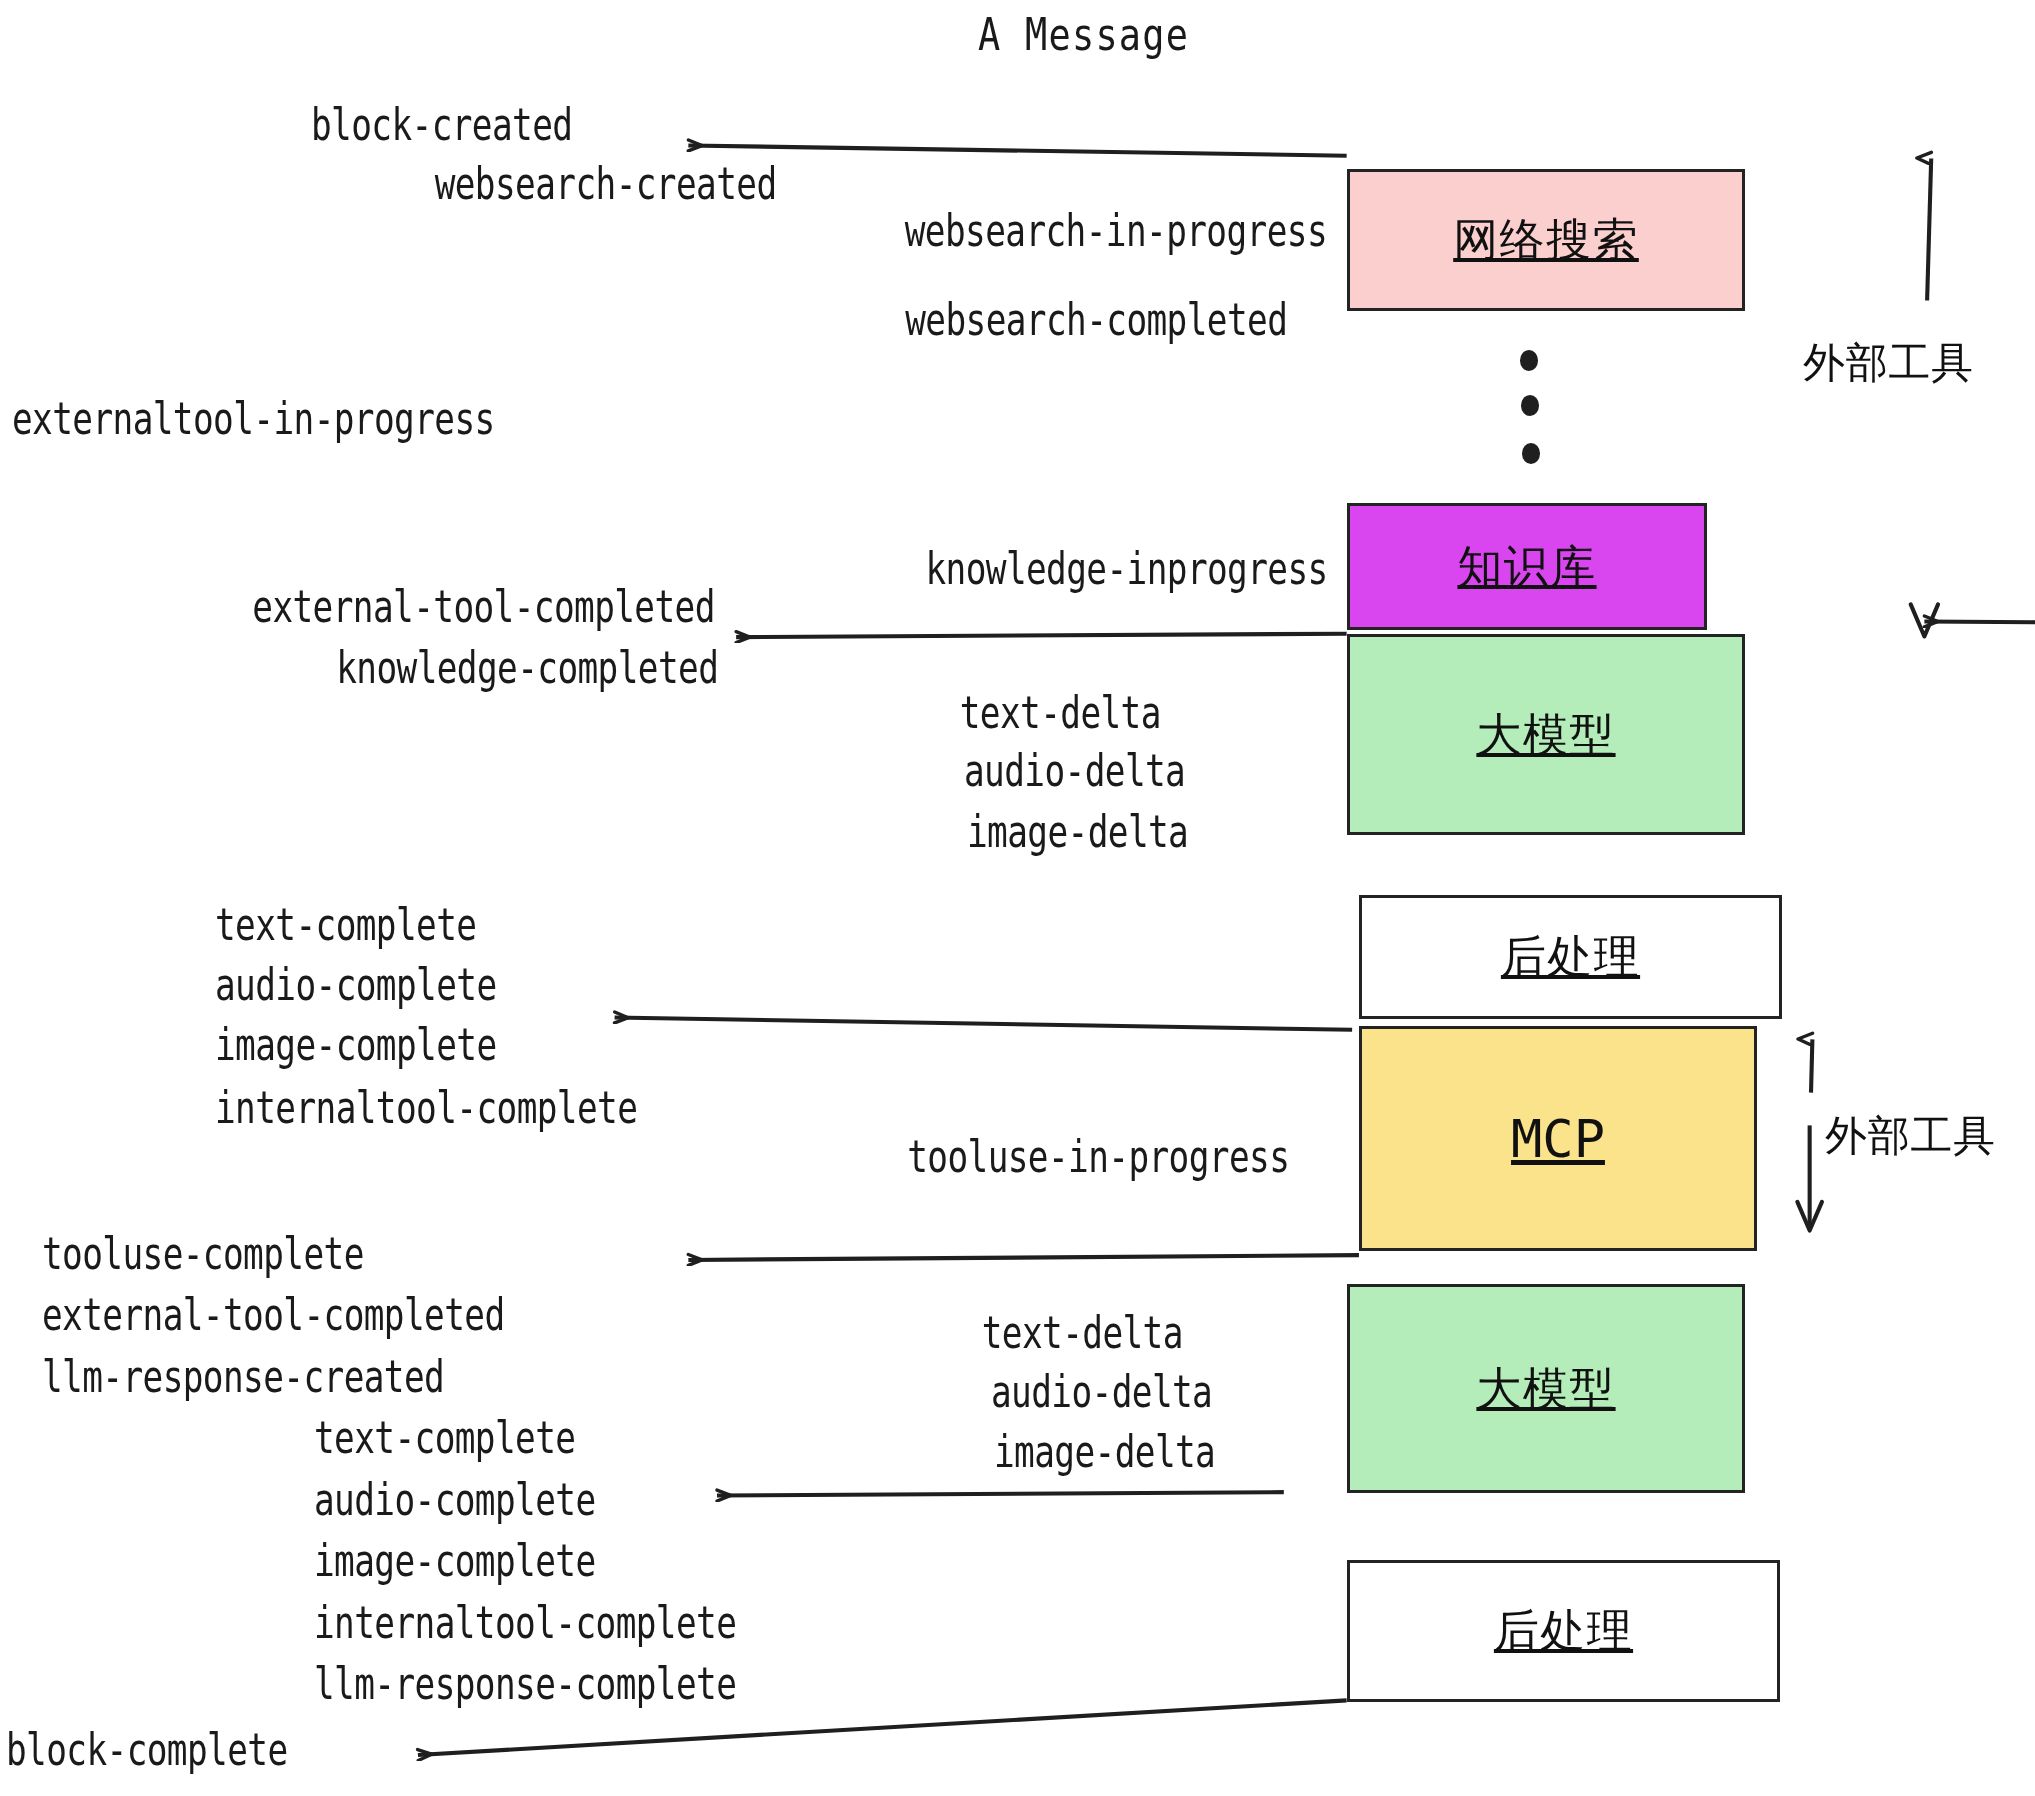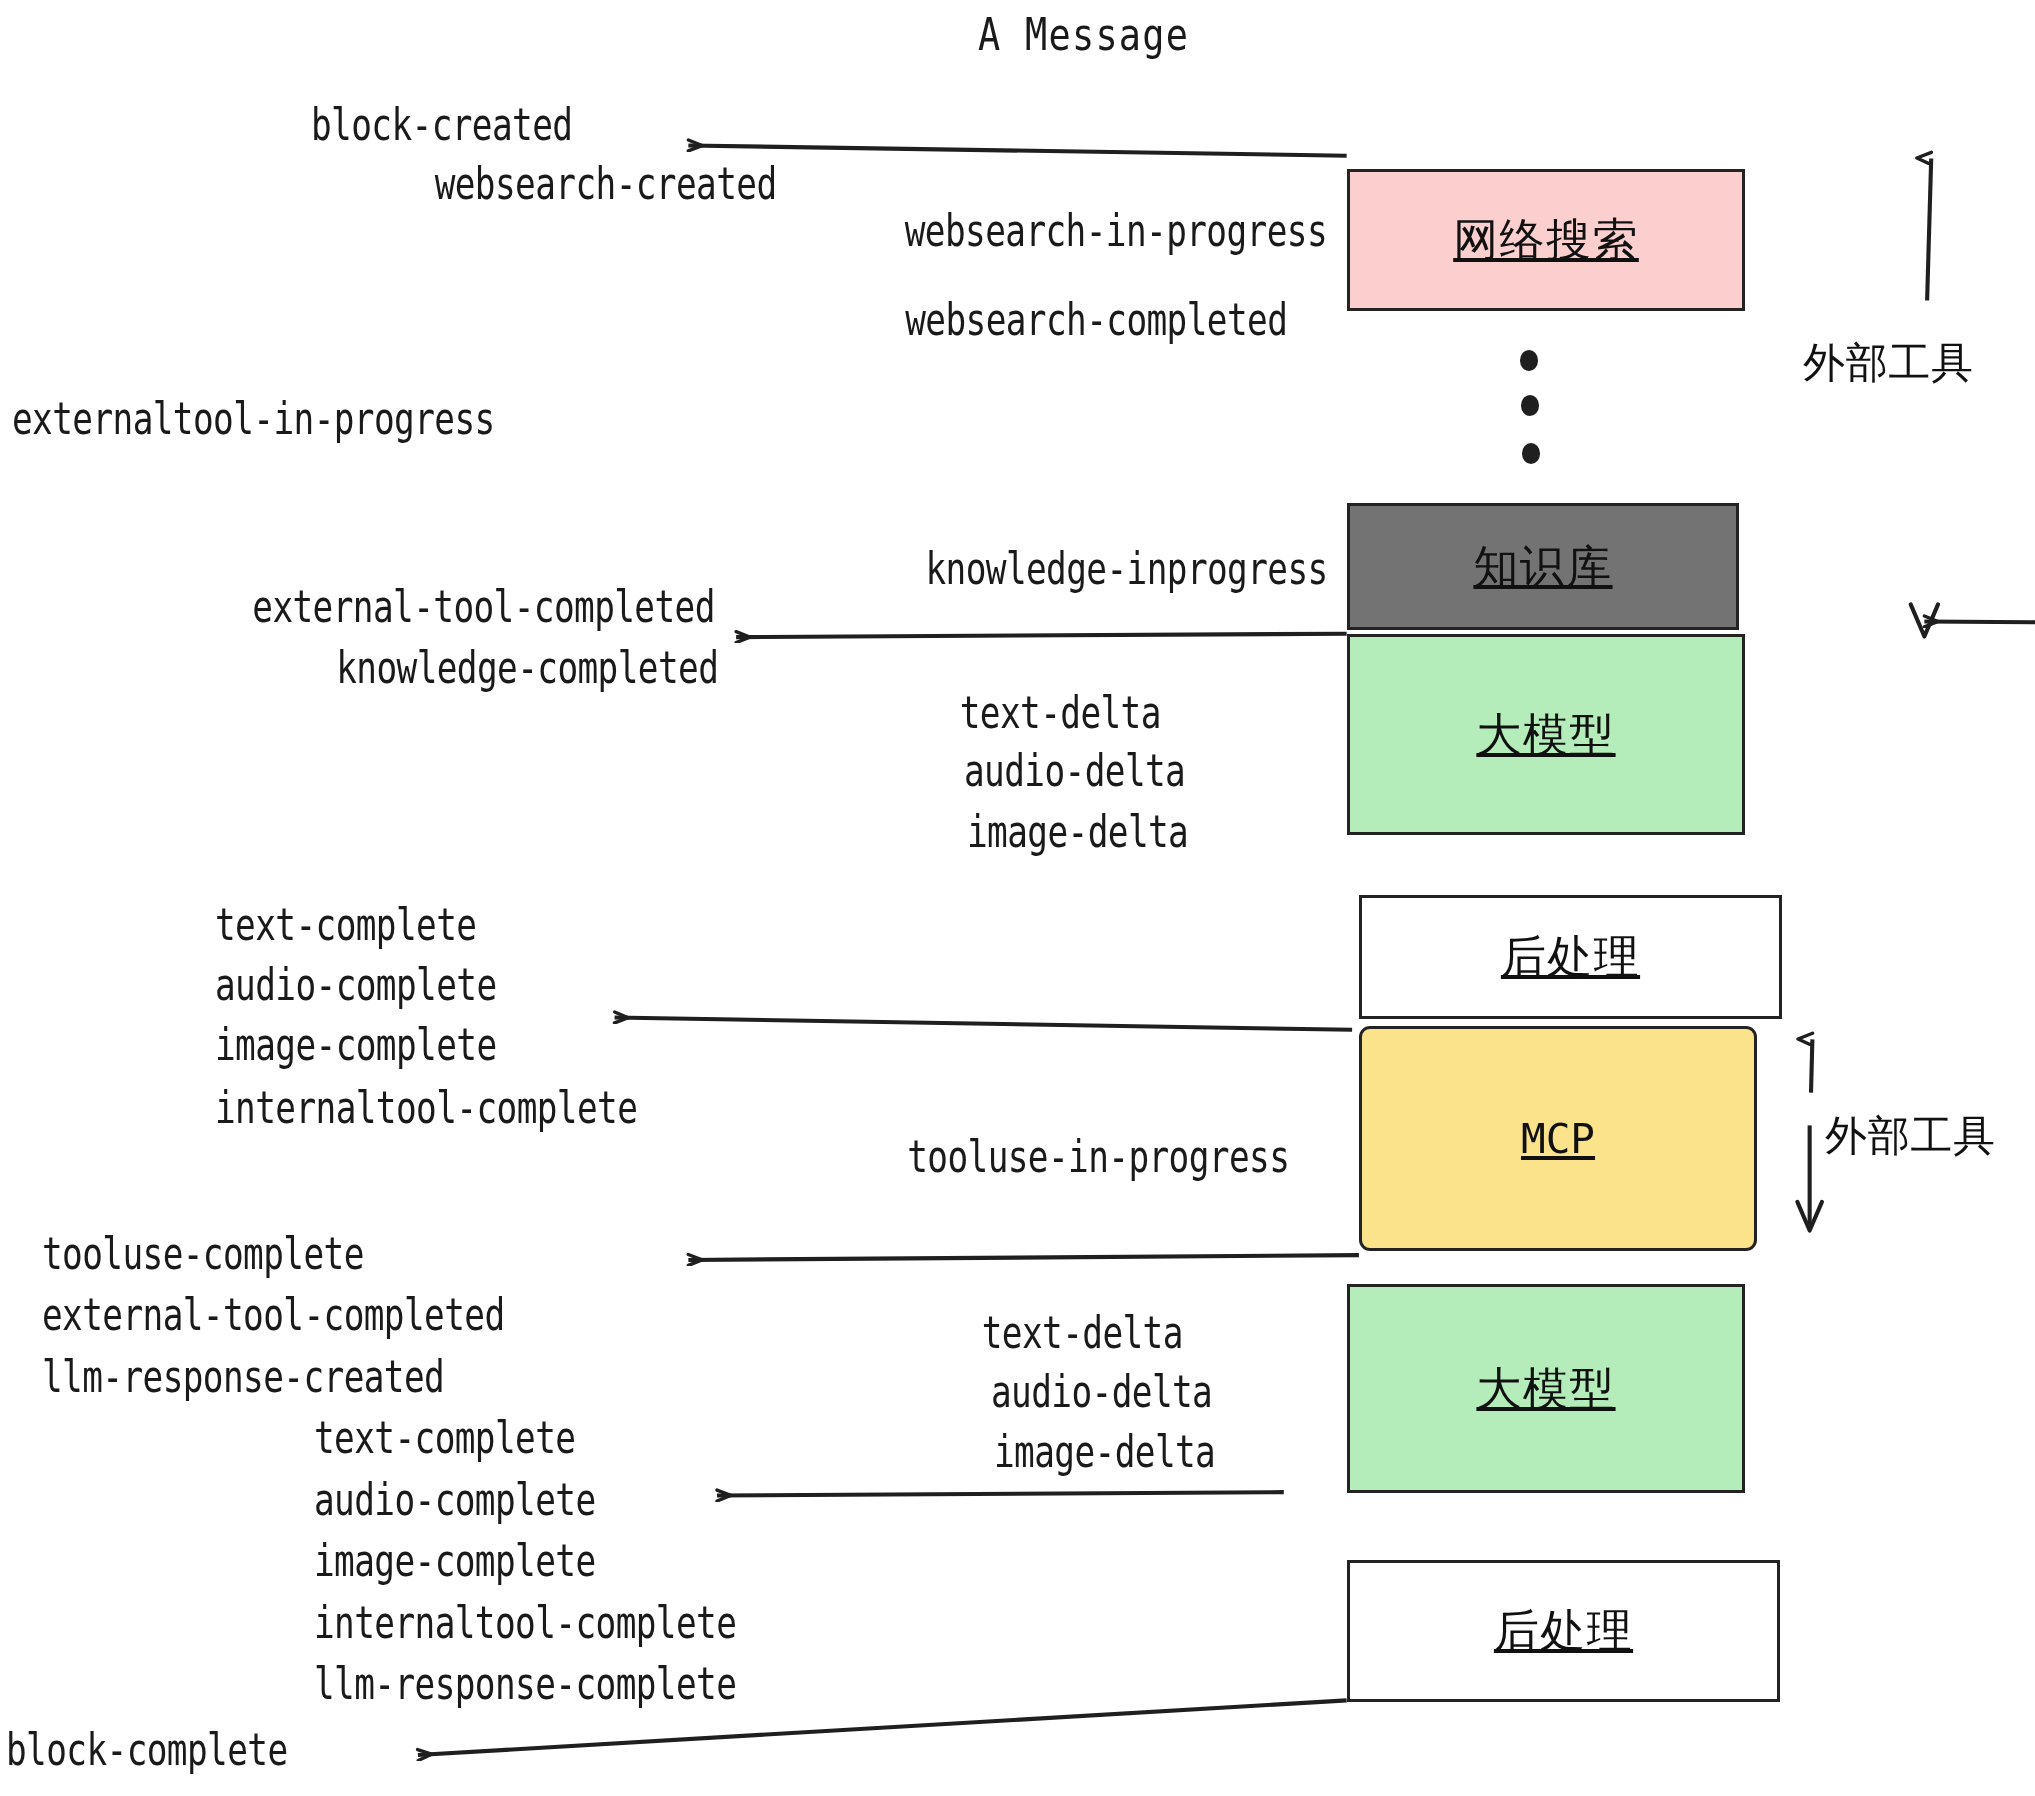--- a/index.html
+++ b/index.html
@@ -47,23 +47,22 @@
     align-items: center;
     justify-content: center;
     color: #111111;
     font-family: "DejaVu Sans", "Liberation Sans", sans-serif;
     font-size: 45px;
     letter-spacing: 1.4px;
     text-decoration: underline;
   }
   .box.mono {
     font-family: "DejaVu Sans Mono", "Liberation Mono", monospace;
-    font-size: 41px;
+    font-size: 52px;
     letter-spacing: 0px;
-    border-radius: 11px;
   }
   
   .side-label {
     position: absolute;
     white-space: nowrap;
     color: #111111;
     font-family: "DejaVu Sans", "Liberation Sans", sans-serif;
     font-size: 42px;
     letter-spacing: 0.7px;
   }
@@ -134,21 +133,21 @@
       <line x1="2652" y1="1600" x2="2654" y2="1522" stroke="#1f1f1f" stroke-width="6" marker-end="url(#ahu)"></line>
       <line x1="2650" y1="1648" x2="2650" y2="1795" stroke="#1f1f1f" stroke-width="6"></line>
       <path d="M2632,1760 L2650,1802 L2668,1760" fill="none" stroke="#1f1f1f" stroke-width="6" stroke-linecap="round" stroke-linejoin="round"></path>
     </g>
   </svg>
 
   <div id="nodes-host">
       <div class="box" style="left: 1347px; top: 169px; width: 398px; height: 142px; background: rgb(252, 207, 207);">
         <span>网络搜索</span>
       </div>
-      <div class="box" style="left: 1347px; top: 503px; width: 392px; height: 127px; background: #737373;">
+      <div class="box" style="left: 1347px; top: 503px; width: 360px; height: 127px; background: #d946ef;">
         <span>知识库</span>
       </div>
       <div class="box" style="left: 1347px; top: 634px; width: 398px; height: 201px; background: rgb(180, 237, 185);">
         <span>大模型</span>
       </div>
       <div class="box" style="left: 1359px; top: 895px; width: 423px; height: 124px; background: rgb(255, 255, 255);">
         <span>后处理</span>
       </div>
       <div class="box mono" style="left: 1359px; top: 1026px; width: 398px; height: 225px; background: rgb(251, 227, 139);">
         <span>MCP</span>

